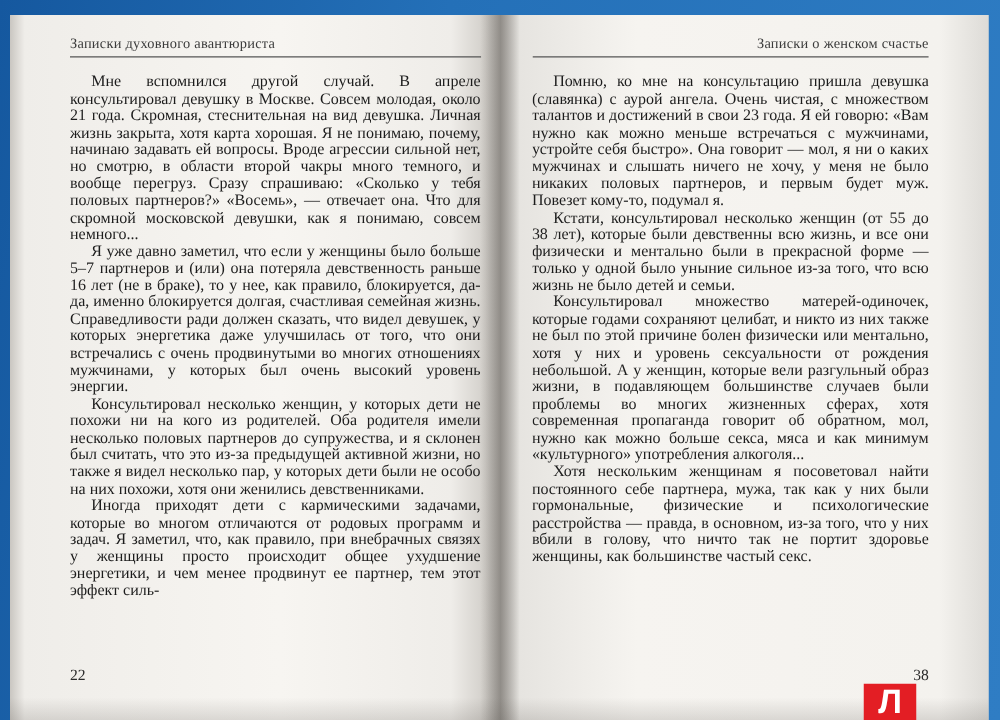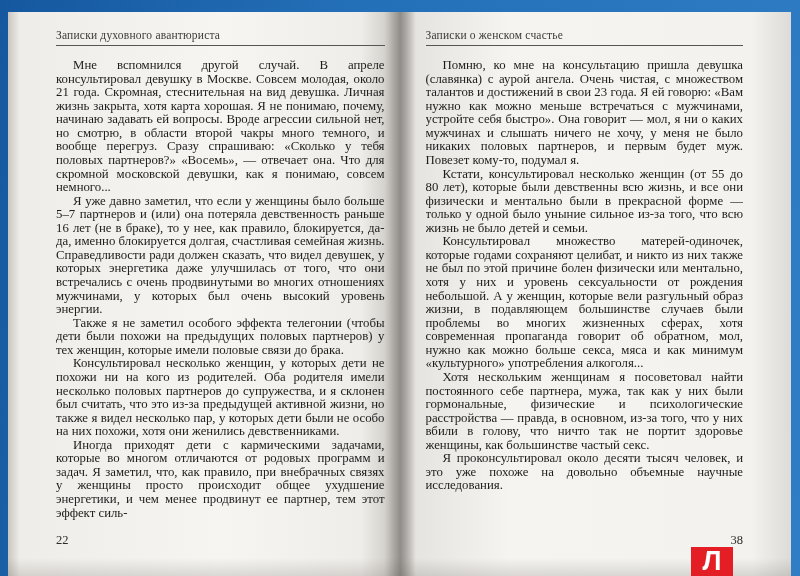--- a/index.html
+++ b/index.html
@@ -31,21 +31,21 @@
     background:linear-gradient(to right, rgba(55,50,45,0) 0%, rgba(55,50,45,0.30) 50%, rgba(55,50,45,0) 100%);
     pointer-events:none;
   }
 
   .content { position:absolute; top:17px; bottom:12px; overflow:hidden; }
   .page.left  .content { left:48px;  right:15px; }
   .page.right .content { left:26px;  right:48px; }
 
   .running-head { font-size:11.5px; color:#3b3b3b; letter-spacing:0.2px; }
   .page.left  .running-head { text-align:left; }
-  .page.right .running-head { }
+  .page.right .running-head { text-align:right; }
   .head-rule { border:none; border-top:1px solid #555; margin-top:4px; }
 
   .page-body {
     margin-top:13px; font-size:12.8px; line-height:1.06; color:#1c1c1c;
     text-align:justify;
   }
   .page-body p { text-indent:17px; }
   .page-body p.no-indent { text-indent:0; }
 
   .page-number { position:absolute; bottom:28px; font-size:12.5px; color:#2b2b2b; }
@@ -67,38 +67,36 @@
 
   <div class="book">
 
     <div class="page left">
       <div class="content">
         <div class="running-head">Записки духовного авантюриста</div>
         <hr class="head-rule">
         <div class="page-body">
           <p>Мне вспомнился другой случай. В апреле консультировал девушку в Москве. Совсем молодая, около 21 года. Скромная, стеснительная на вид девушка. Личная жизнь закрыта, хотя карта хорошая. Я не понимаю, почему, начинаю задавать ей вопросы. Вроде агрессии сильной нет, но смотрю, в области второй чакры много темного, и вообще перегруз. Сразу спрашиваю: «Сколько у тебя половых партнеров?» «Восемь», — отвечает она. Что для скромной московской девушки, как я понимаю, совсем немного...</p>
           <p>Я уже давно заметил, что если у женщины было больше 5–7 партнеров и (или) она потеряла девственность раньше 16 лет (не в браке), то у нее, как правило, блокируется, да-да, именно блокируется долгая, счастливая семейная жизнь. Справедливости ради должен сказать, что видел девушек, у которых энергетика даже улучшилась от того, что они встречались с очень продвинутыми во многих отношениях мужчинами, у которых был очень высокий уровень энергии.</p>
-          <p>Также я не заметил особого эффекта телегонии (чтобы дети были похожи на предыдущих половых партнеров) у тех женщин, которые имели половые связи до брака.</p>
           <p>Консультировал несколько женщин, у которых дети не похожи ни на кого из родителей. Оба родителя имели несколько половых партнеров до супружества, и я склонен был считать, что это из-за предыдущей активной жизни, но также я видел несколько пар, у которых дети были не особо на них похожи, хотя они женились девственниками.</p>
           <p>Иногда приходят дети с кармическими задачами, которые во многом отличаются от родовых программ и задач. Я заметил, что, как правило, при внебрачных связях у женщины просто происходит общее ухудшение энергетики, и чем менее продвинут ее партнер, тем этот эффект силь-</p>
         </div>
       </div>
       <div class="page-number">22</div>
     </div>
 
     <div class="page right">
       <div class="content">
         <div class="running-head">Записки о женском счастье</div>
         <hr class="head-rule">
         <div class="page-body">
           <p>Помню, ко мне на консультацию пришла девушка (славянка) с аурой ангела. Очень чистая, с множеством талантов и достижений в свои 23 года. Я ей говорю: «Вам нужно как можно меньше встречаться с мужчинами, устройте себя быстро». Она говорит — мол, я ни о каких мужчинах и слышать ничего не хочу, у меня не было никаких половых партнеров, и первым будет муж. Повезет кому-то, подумал я.</p>
-          <p>Кстати, консультировал несколько женщин (от 55 до 80 лет), которые были девственны всю жизнь, и все они физически и ментально были в прекрасной форме — только у одной было уныние сильное из-за того, что всю жизнь не было детей и семьи.</p>
+          <p>Кстати, консультировал несколько женщин (от 55 до 38 лет), которые были девственны всю жизнь, и все они физически и ментально были в прекрасной форме — только у одной было уныние сильное из-за того, что всю жизнь не было детей и семьи.</p>
           <p>Консультировал множество матерей-одиночек, которые годами сохраняют целибат, и никто из них также не был по этой причине болен физически или ментально, хотя у них и уровень сексуальности от рождения небольшой. А у женщин, которые вели разгульный образ жизни, в подавляющем большинстве случаев были проблемы во многих жизненных сферах, хотя современная пропаганда говорит об обратном, мол, нужно как можно больше секса, мяса и как минимум «культурного» употребления алкоголя...</p>
           <p>Хотя нескольким женщинам я посоветовал найти постоянного себе партнера, мужа, так как у них были гормональные, физические и психологические расстройства — правда, в основном, из-за того, что у них вбили в голову, что ничто так не портит здоровье женщины, как большинстве частый секс.</p>
-          <p>Я проконсультировал около десяти тысяч человек, и это уже похоже на довольно объемные научные исследования.</p>
         </div>
       </div>
       <div class="page-number">38</div>
     </div>
 
     <div class="spine"></div>
   </div>
 
   <div class="watermark">
     <span>Л</span>

